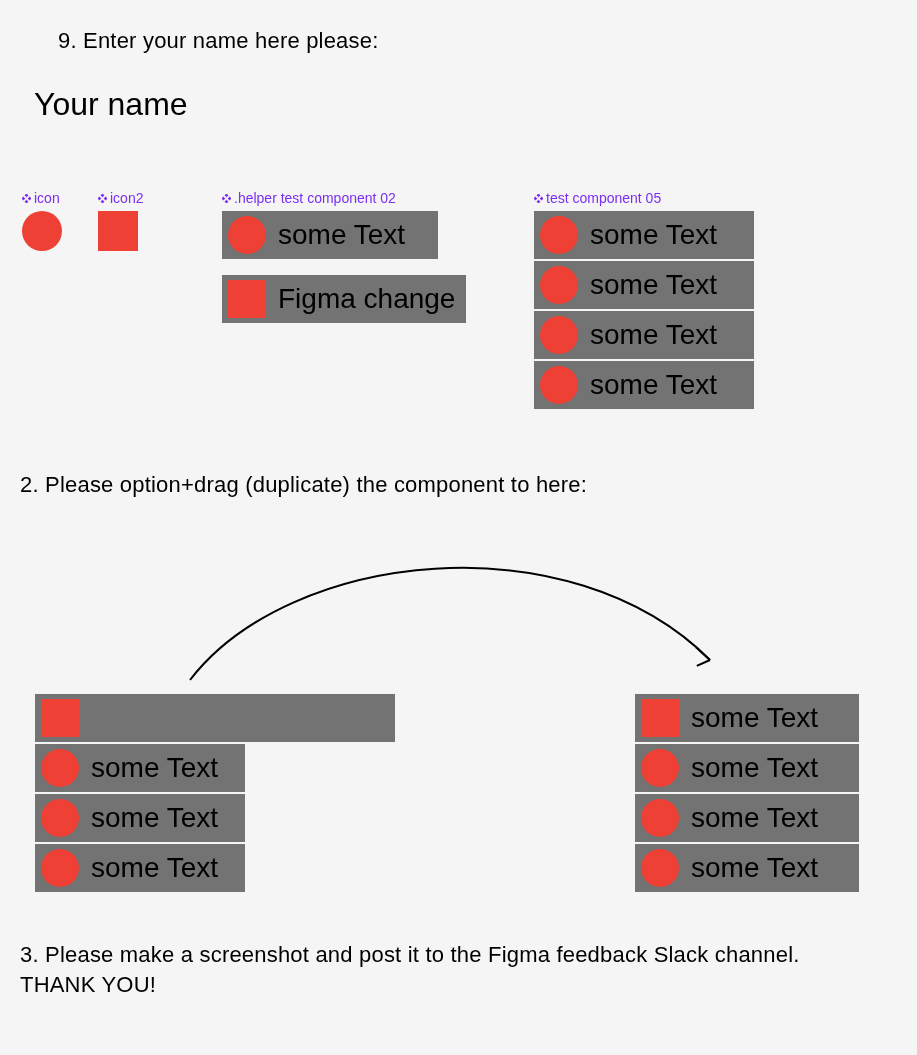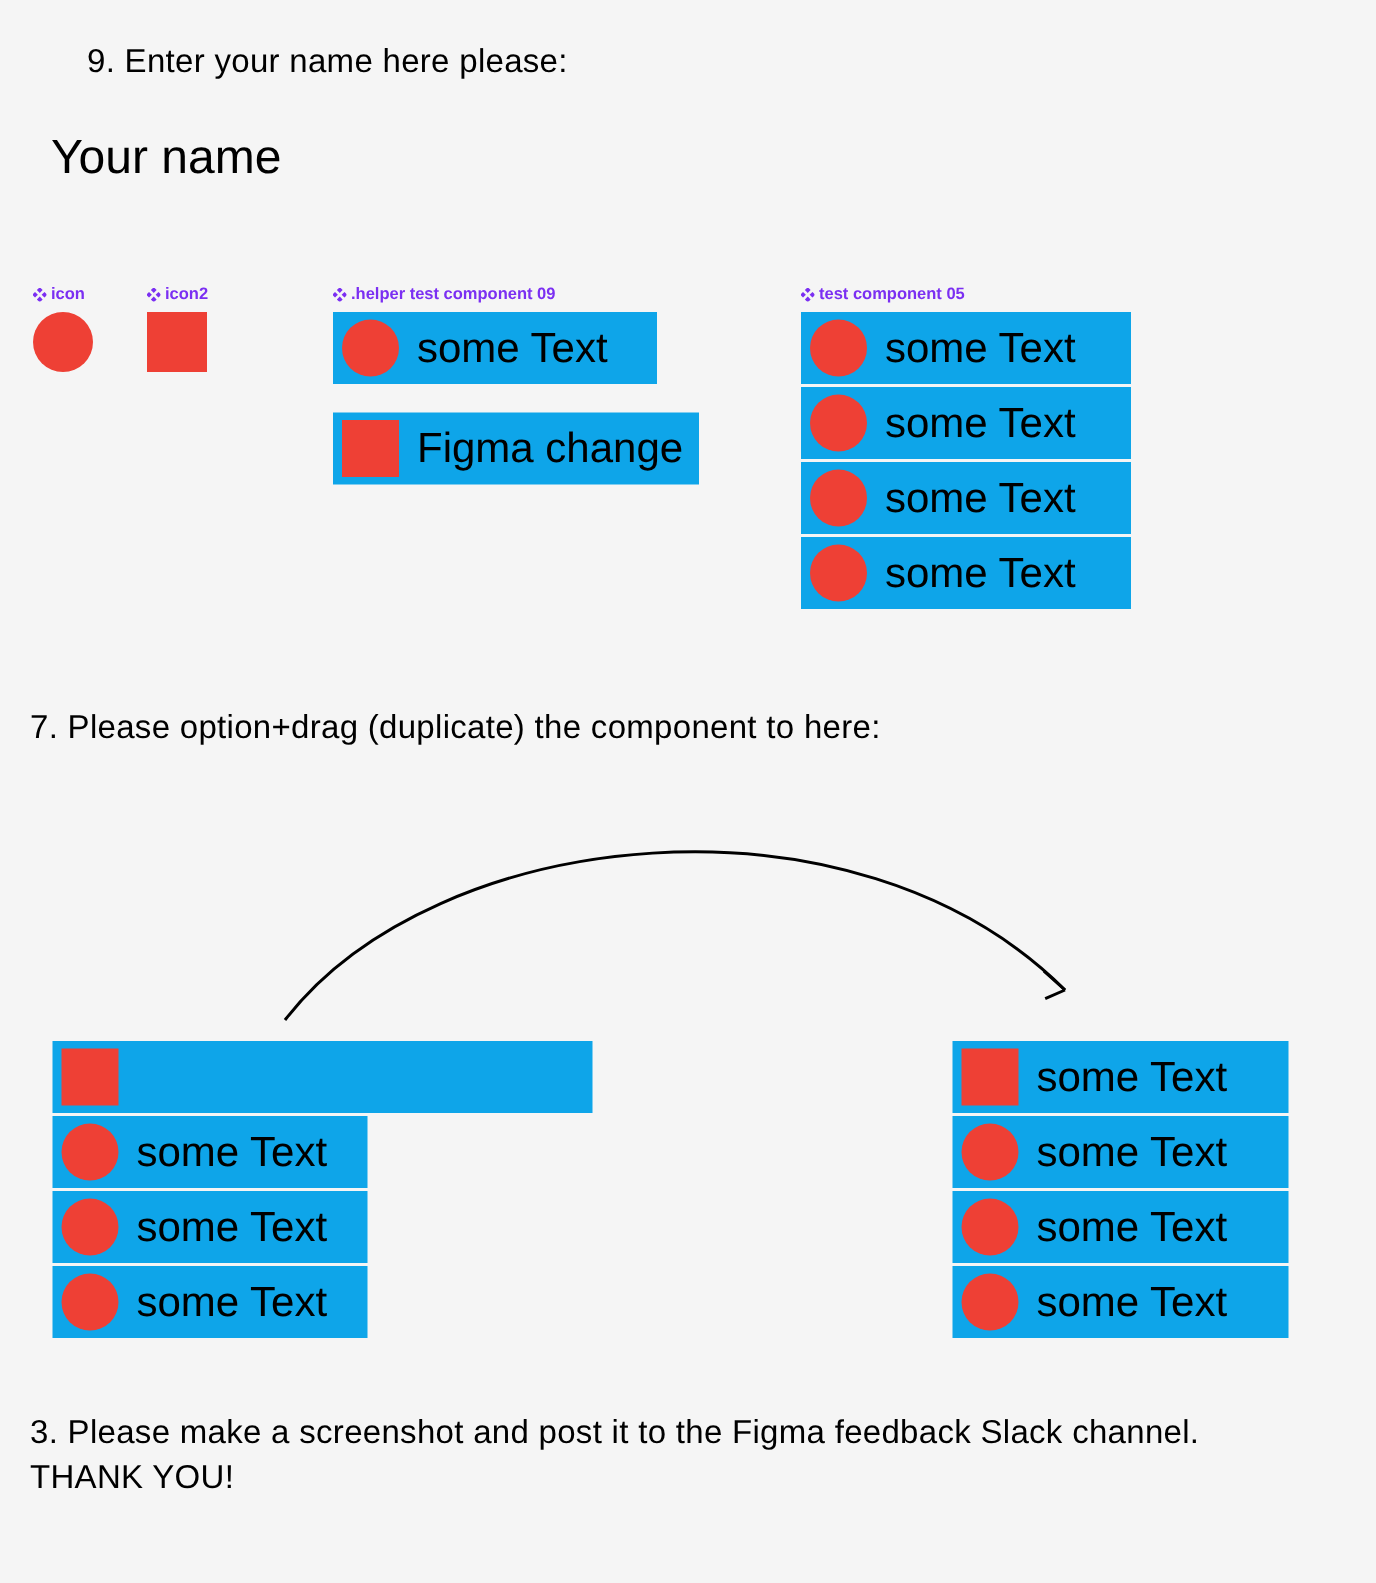--- a/index.html
+++ b/index.html
@@ -19,22 +19,22 @@
       letter-spacing: 0.2px;
     }
     .heading-name {
       font-size: 32px;
       font-weight: 400;
     }
 
     
     .comp-label {
       color: #7b2ff2;
-      font-size: 11px;
-      font-weight: 700;
+      font-size: 14px;
+      font-weight: 400;
       display: flex;
       align-items: center;
       gap: 3px;
       margin-bottom: 6px;
       line-height: 1;
     }
     .comp-label svg { width: 9px; height: 9px; }
     .red-circle {
       width: 40px; height: 40px;
       background: #ee4035;
@@ -42,21 +42,21 @@
       flex: 0 0 40px;
     }
     .red-square {
       width: 40px; height: 40px;
       background: #ee4035;
       flex: 0 0 40px;
     }
 
     
     .helper-row {
-      background: #0ea5e9;
+      background: #737373;
       height: 48px;
       display: flex;
       align-items: center;
       gap: 12px;
       padding: 0 8px 0 6px;
     }
     .helper-row .red-circle,
     .helper-row .red-square {
       width: 38px; height: 38px; flex: 0 0 38px;
     }
@@ -128,21 +128,21 @@
 <div id="p-helper" class="pos icon-block">
   <div class="comp-label">
     <svg viewBox="0 0 10 10">
         <g fill="#7b2ff2">
           <rect x="3.5" y="0" width="3" height="3" transform="rotate(45 5 1.5)"></rect>
           <rect x="0" y="3.5" width="3" height="3" transform="rotate(45 1.5 5)"></rect>
           <rect x="7" y="3.5" width="3" height="3" transform="rotate(45 8.5 5)"></rect>
           <rect x="3.5" y="7" width="3" height="3" transform="rotate(45 5 8.5)"></rect>
         </g>
       </svg>
-    <span>.helper test component 09</span>
+    <span>.helper test component 02</span>
   </div>
   <div class="helper-row" style="width:216px">
     <div class="red-circle"></div>
     <span class="txt">some Text</span>
   </div>
 </div>
 
 <div id="p-helper2" class="pos">
   <div class="helper-row">
     <div class="red-square"></div>
@@ -175,21 +175,21 @@
       <div class="red-circle"></div>
       <span class="txt">some Text</span>
     </div>
     <div class="helper-row">
       <div class="red-circle"></div>
       <span class="txt">some Text</span>
     </div>
   </div>
 </div>
 
-<div id="p-instr2" class="pos instr">7. Please option+drag (duplicate) the component to here:</div>
+<div id="p-instr2" class="pos instr">2. Please option+drag (duplicate) the component to here:</div>
 
 <svg id="p-arrow" class="pos" width="560" height="170" viewBox="0 0 560 170">
   <path d="M 20 150 C 120 20, 400 -10, 540 130" stroke="#000" stroke-width="2" fill="none"></path>
   <path d="M 540 130 L 524 120 M 540 130 L 528 138" stroke="#000" stroke-width="2" fill="none" transform="rotate(10 540 130)"></path>
 </svg>
 
 <div id="p-compA" class="pos">
   <div class="list-stack">
     <div class="helper-row">
       <div class="red-square"></div>

